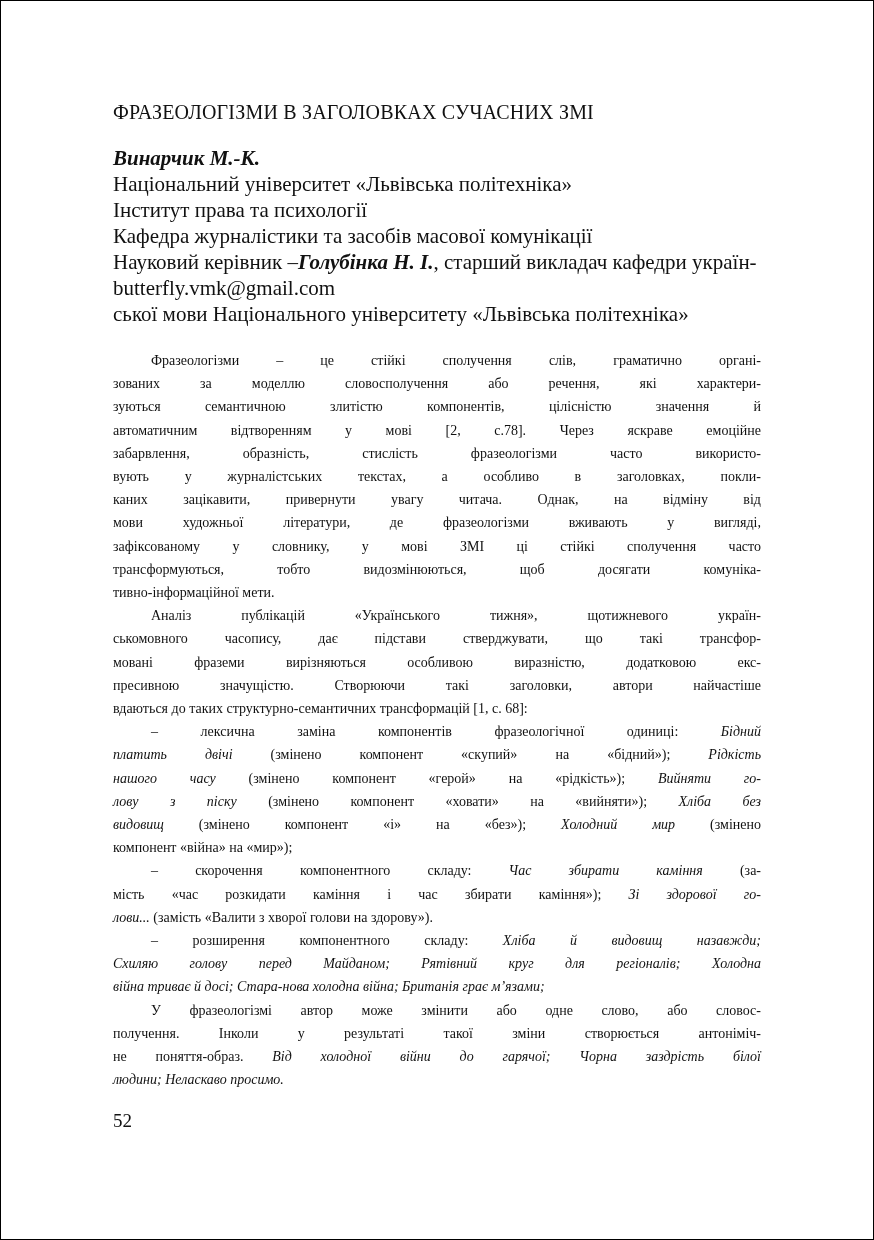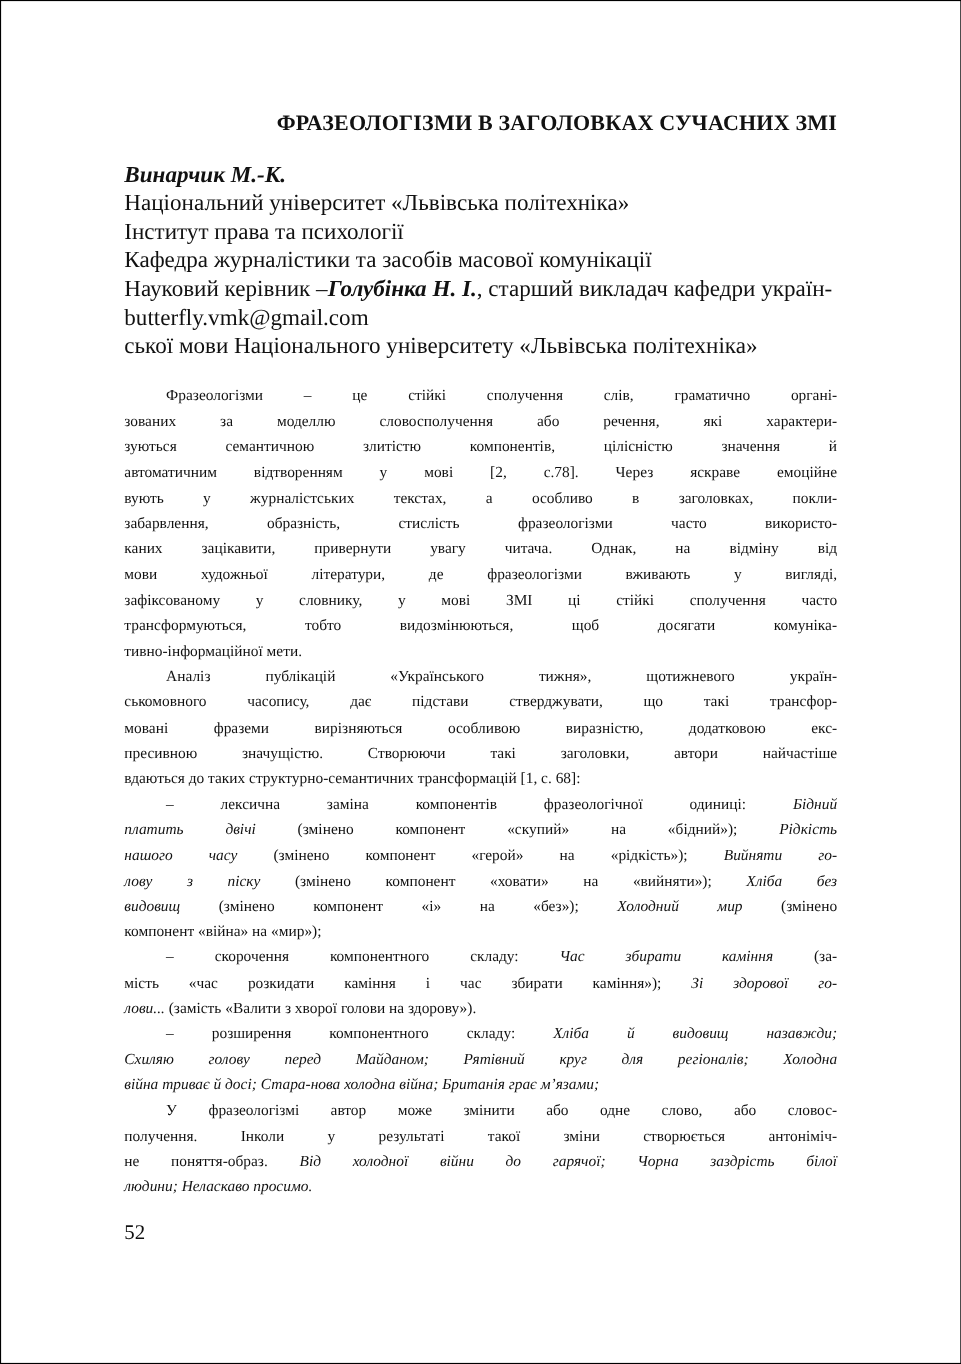--- a/index.html
+++ b/index.html
@@ -9,22 +9,22 @@
     height: 1240px;
     background: #ffffff;
     border: 1px solid #000000;
     font-family: "Liberation Serif", "DejaVu Serif", serif;
     color: #111111;
     padding-top: 98px;
     overflow: hidden;
   }
   .content { width: 648px; margin: 0 auto; }
   .title {
-    text-align: right;
-    font-weight: bold;
+    text-align: left;
+    font-weight: normal;
     font-size: 20px;
     line-height: 26px;
     letter-spacing: 0.2px;
   }
   .header {
     text-align: left;
     font-size: 21px;
     line-height: 26px;
     margin-top: 20px;
   }
@@ -61,22 +61,22 @@
       <div>butterfly.vmk@gmail.com</div>
       <div>ської мови Національного університету «Львівська політехніка»</div>
     </div>
 
     <div class="body-text">
         <div class="paragraph">
           <div class="line first"><span>Фразеологізми – це стійкі сполучення слів, граматично органі-</span></div>
           <div class="line"><span>зованих за моделлю словосполучення або речення, які характери-</span></div>
           <div class="line"><span>зуються семантичною злитістю компонентів, цілісністю значення й</span></div>
           <div class="line"><span>автоматичним відтворенням у мові [2, с.78]. Через яскраве емоційне</span></div>
+          <div class="line"><span>забарвлення, образність, стислість фразеологізми часто використо-</span></div>
           <div class="line"><span>вують у журналістських текстах, а особливо в заголовках, покли-</span></div>
-          <div class="line"><span>забарвлення, образність, стислість фразеологізми часто використо-</span></div>
           <div class="line"><span>каних зацікавити, привернути увагу читача. Однак, на відміну від</span></div>
           <div class="line"><span>мови художньої літератури, де фразеологізми вживають у вигляді,</span></div>
           <div class="line"><span>зафіксованому у словнику, у мові ЗМІ ці стійкі сполучення часто</span></div>
           <div class="line"><span>трансформуються, тобто видозмінюються, щоб досягати комуніка-</span></div>
           <div class="line last"><span>тивно-інформаційної мети.</span></div>
         </div>
         <div class="paragraph">
           <div class="line first"><span>Аналіз публікацій «Українського тижня», щотижневого україн-</span></div>
           <div class="line"><span>ськомовного часопису, дає підстави стверджувати, що такі трансфор-</span></div>
           <div class="line"><span>мовані фраземи вирізняються особливою виразністю, додатковою екс-</span></div>

